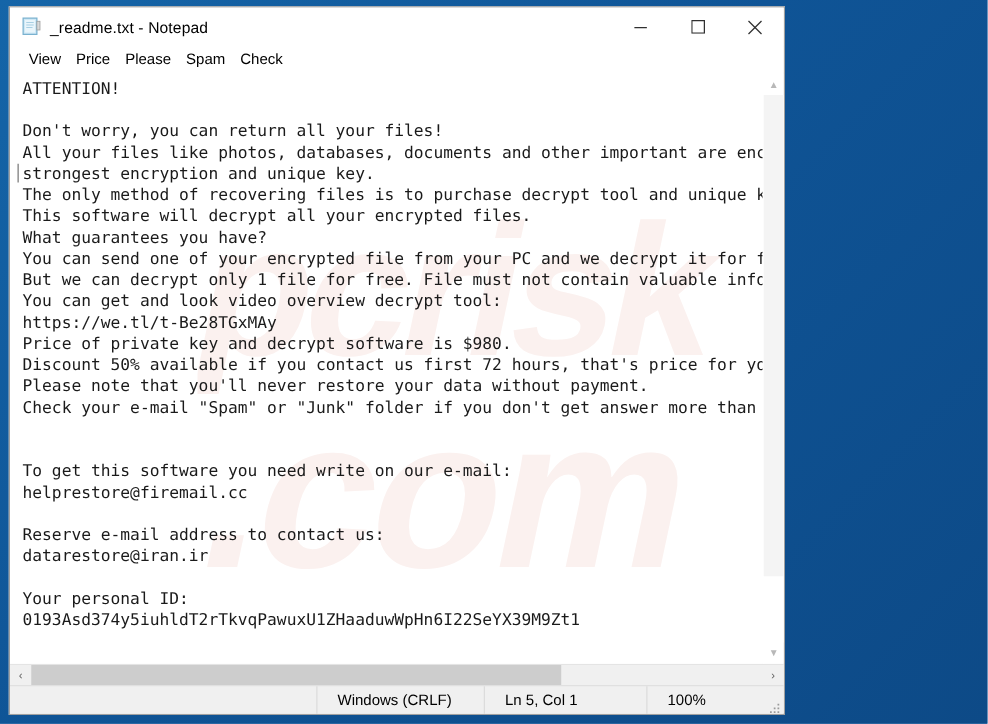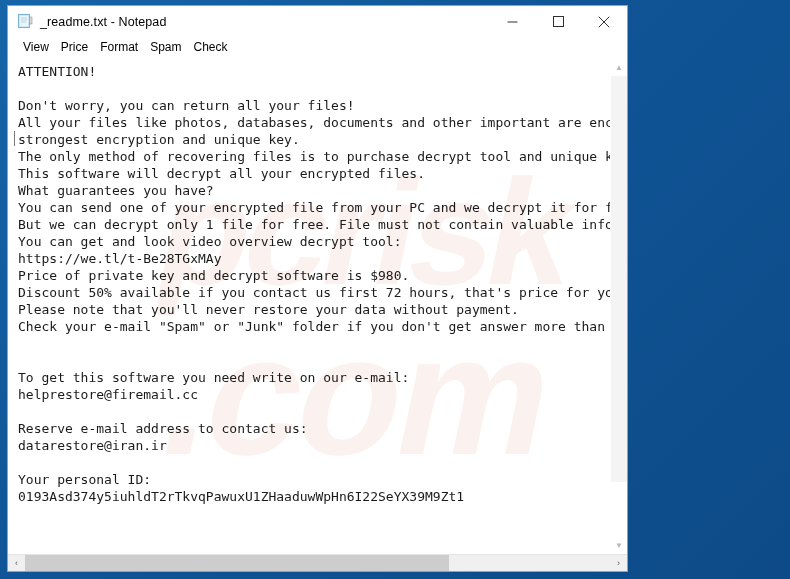--- a/index.html
+++ b/index.html
@@ -266,21 +266,21 @@
           <line x1="0.8" y1="0.8" x2="11.2" y2="11.2" stroke="#303030" stroke-width="1"></line>
           <line x1="11.2" y1="0.8" x2="0.8" y2="11.2" stroke="#303030" stroke-width="1"></line>
         </svg>
       </div>
     </div>
   </div>
 
   <div id="menu-bar">
     <span class="menu-item">View</span>
     <span class="menu-item">Price</span>
-    <span class="menu-item">Format</span>
+    <span class="menu-item">Please</span>
     <span class="menu-item">Spam</span>
     <span class="menu-item">Check</span>
   </div>
 
   <div id="editor-region">
 
     <div id="text-area">
 
       <div id="watermark">
         <svg width="700" height="420" viewBox="0 0 700 420">
@@ -331,14 +331,32 @@
   </div>
 
   <div id="hscroll">
     <div class="hs-arrow">‹</div>
     <div id="hscroll-track">
       <div id="hscroll-thumb"></div>
     </div>
     <div class="hs-arrow">›</div>
   </div>
 
+  <div id="status-bar">
+    <span class="status-cell" id="status-encoding">Windows (CRLF)</span>
+    <span class="status-cell" id="status-position">Ln 5, Col 1</span>
+    <span class="status-cell" id="status-zoom">100%</span>
+
+    <div id="resize-grip">
+      <svg width="10" height="10" viewBox="0 0 10 10">
+        <g fill="#9a9a9a">
+          <rect x="8" y="2" width="1.4" height="1.4"></rect>
+          <rect x="5" y="5" width="1.4" height="1.4"></rect>
+          <rect x="8" y="5" width="1.4" height="1.4"></rect>
+          <rect x="2" y="8" width="1.4" height="1.4"></rect>
+          <rect x="5" y="8" width="1.4" height="1.4"></rect>
+          <rect x="8" y="8" width="1.4" height="1.4"></rect>
+        </g>
+      </svg>
+    </div>
+  </div>
 
 </div>
 
 </body></html>

